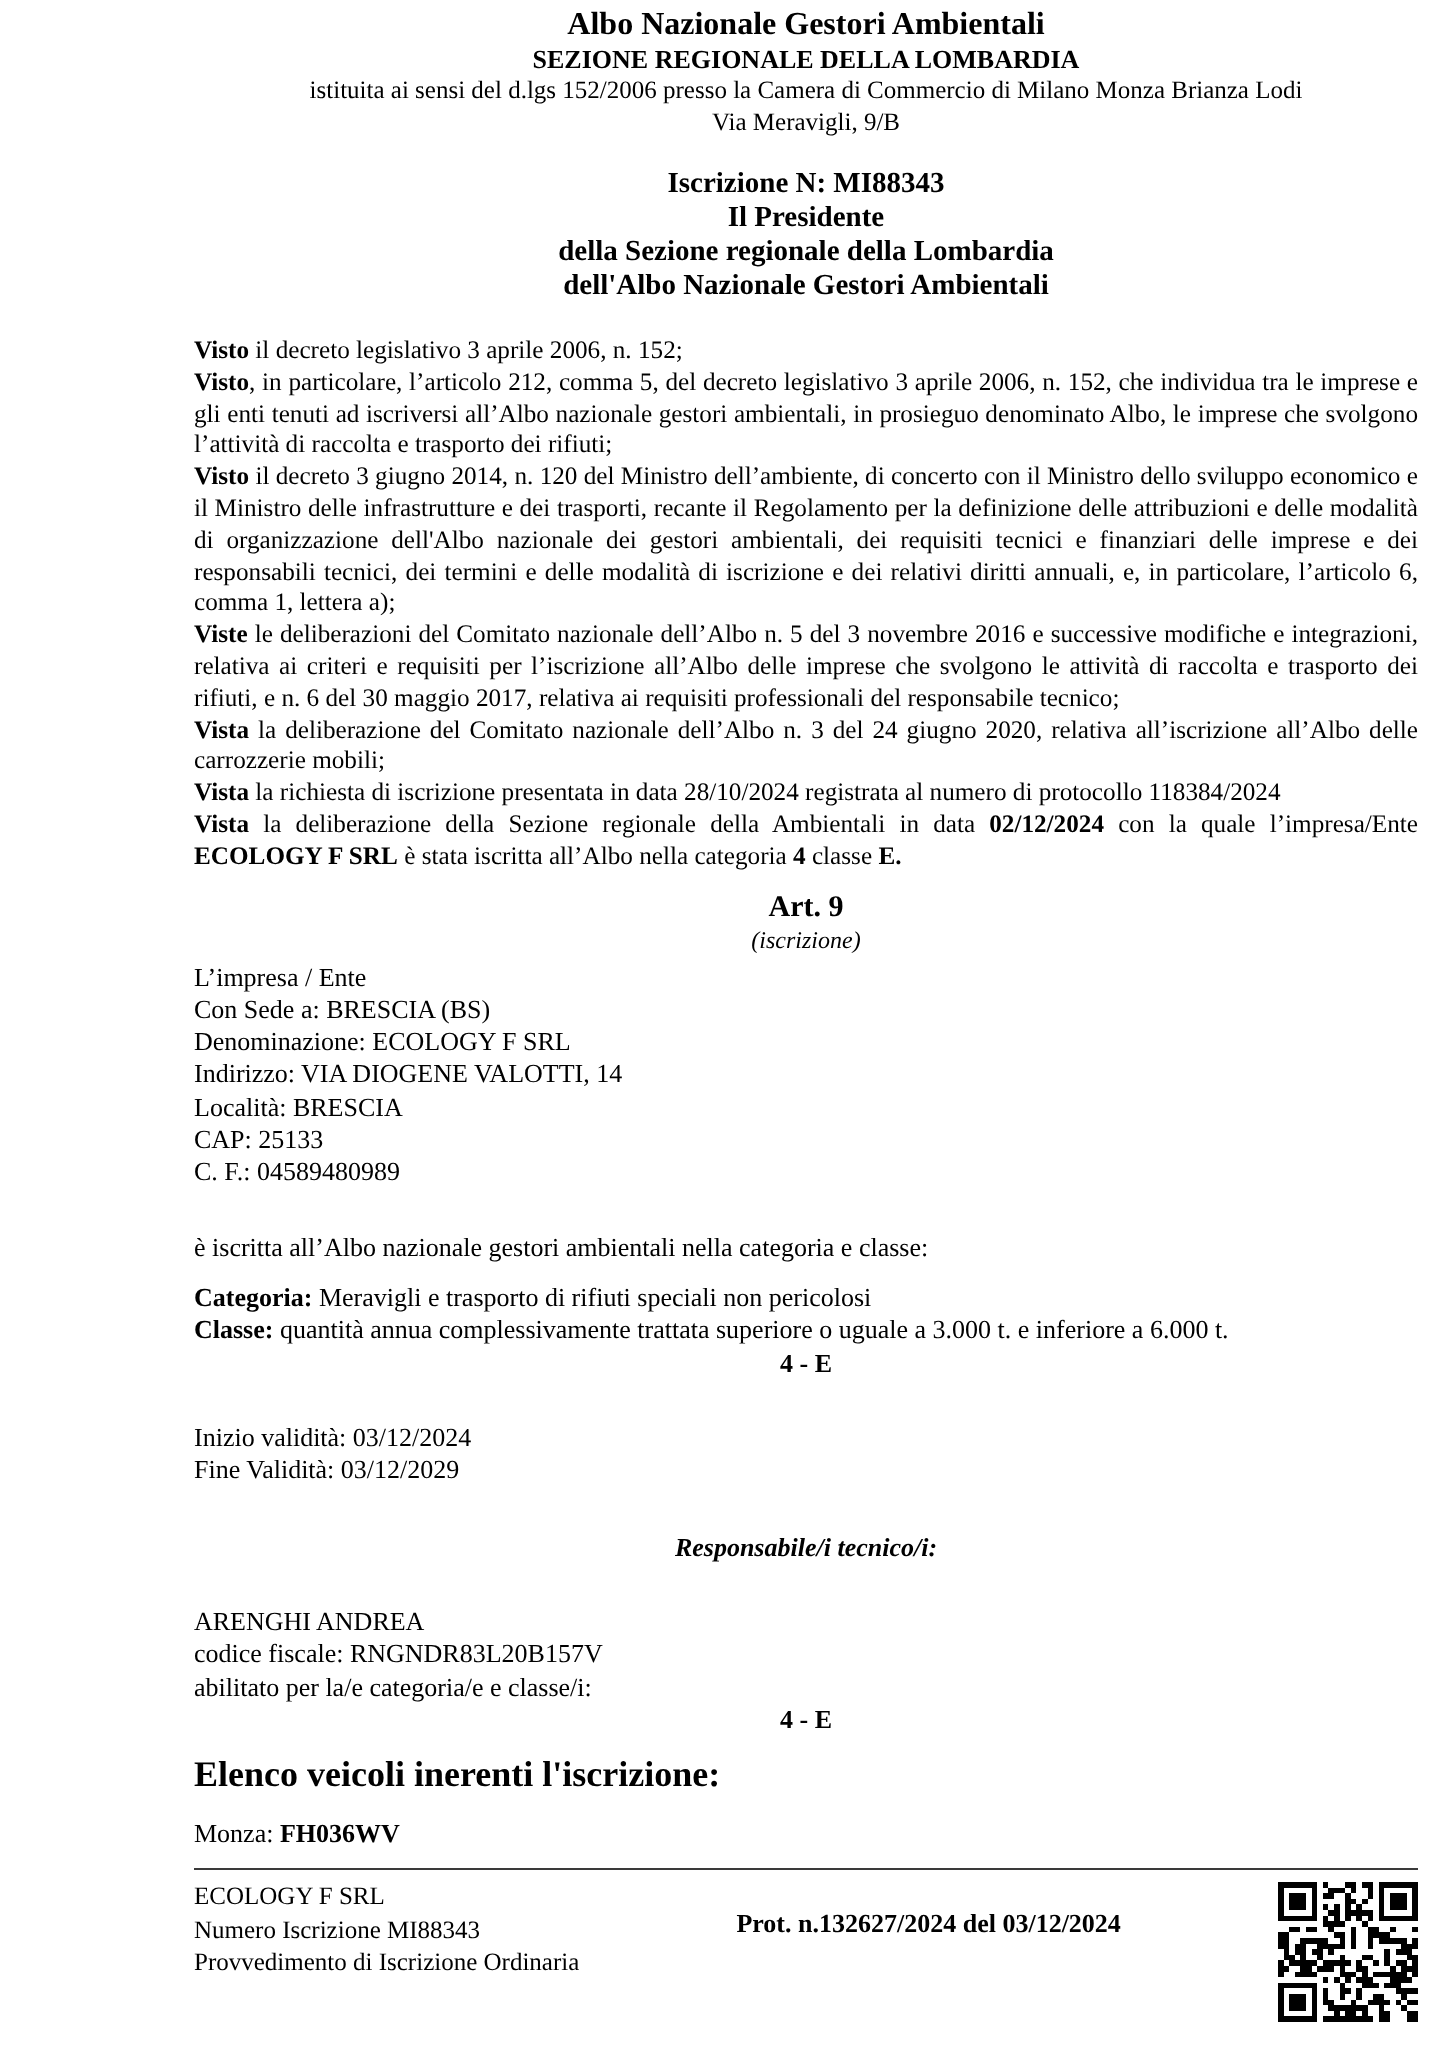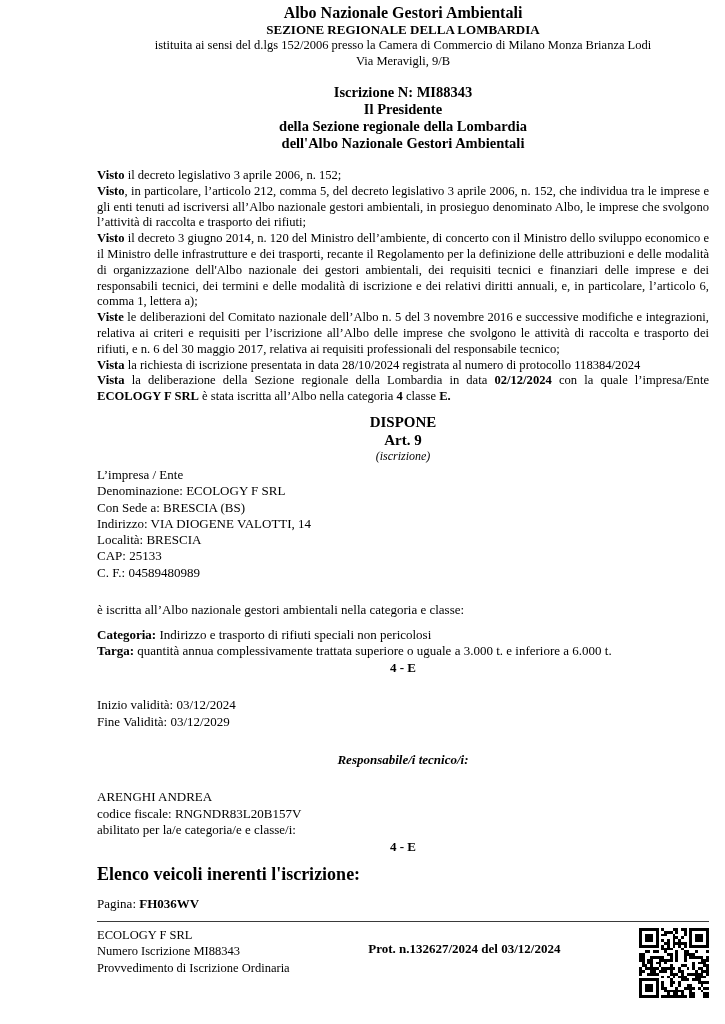--- a/index.html
+++ b/index.html
@@ -65,64 +65,64 @@
     <div>Il Presidente</div>
     <div>della Sezione regionale della Lombardia</div>
     <div>dell'Albo Nazionale Gestori Ambientali</div>
   </div>
 
   <div class="recitals">
       <p><span class="b">Visto</span><span> il decreto legislativo 3 aprile 2006, n. 152;</span></p>
       <p><span class="b">Visto</span><span>, in particolare, l’articolo 212, comma 5, del decreto legislativo 3 aprile 2006, n. 152, che individua tra le imprese e gli enti tenuti ad iscriversi all’Albo nazionale gestori ambientali, in prosieguo denominato Albo, le imprese che svolgono l’attività di raccolta e trasporto dei rifiuti;</span></p>
       <p><span class="b">Visto</span><span> il decreto 3 giugno 2014, n. 120 del Ministro dell’ambiente, di concerto con il Ministro dello sviluppo economico e il Ministro delle infrastrutture e dei trasporti, recante il Regolamento per la definizione delle attribuzioni e delle modalità di organizzazione dell'Albo nazionale dei gestori ambientali, dei requisiti tecnici e finanziari delle imprese e dei responsabili tecnici, dei termini e delle modalità di iscrizione e dei relativi diritti annuali, e, in particolare, l’articolo 6, comma 1, lettera a);</span></p>
       <p><span class="b">Viste</span><span> le deliberazioni del Comitato nazionale dell’Albo n. 5 del 3 novembre 2016 e successive modifiche e integrazioni, relativa ai criteri e requisiti per l’iscrizione all’Albo delle imprese che svolgono le attività di raccolta e trasporto dei rifiuti, e n. 6 del 30 maggio 2017, relativa ai requisiti professionali del responsabile tecnico;</span></p>
+      <p><span class="b">Vista</span><span> la deliberazione del Comitato nazionale dell’Albo n. 3 del 24 giugno 2020, relativa all’iscrizione all’Albo delle carrozzerie mobili;</span></p>
       <p><span class="b">Vista</span><span> la richiesta di iscrizione presentata in data 28/10/2024 registrata al numero di protocollo 118384/2024</span></p>
-      <p><span class="b">Vista</span><span> la deliberazione della Sezione regionale della Lombardia in data </span><span class="b">02/12/2024</span><span> con la quale l’impresa/Ente </span><span class="b">ECOLOGY F SRL</span><span> è stata iscritta all’Albo nella categoria </span><span class="b">4</span><span> classe </span><span class="b">E.</span></p>
+      <p><span class="b">Vista</span><span> la deliberazione della Sezione regionale della Ambientali in data </span><span class="b">02/12/2024</span><span> con la quale l’impresa/Ente </span><span class="b">ECOLOGY F SRL</span><span> è stata iscritta all’Albo nella categoria </span><span class="b">4</span><span> classe </span><span class="b">E.</span></p>
     </div>
 
   <div class="dispone">
-    <div class="d-title">DISPONE</div>
     <div class="d-article">Art. 9</div>
     <div class="d-sub">(iscrizione)</div>
   </div>
 
   <div class="company">
     <div>L’impresa / Ente</div>
+    <div>Con Sede a: BRESCIA (BS)</div>
     <div>Denominazione: ECOLOGY F SRL</div>
-    <div>Con Sede a: BRESCIA (BS)</div>
     <div>Indirizzo: VIA DIOGENE VALOTTI, 14</div>
     <div>Località: BRESCIA</div>
     <div>CAP: 25133</div>
     <div>C. F.: 04589480989</div>
   </div>
 
   <div class="reg-intro">è iscritta all’Albo nazionale gestori ambientali nella categoria e classe:</div>
 
   <div class="reg-lines">
-    <div><span class="b">Categoria:</span><span> Indirizzo e trasporto di rifiuti speciali non pericolosi</span></div>
-    <div><span class="b">Targa:</span><span> quantità annua complessivamente trattata superiore o uguale a 3.000 t. e inferiore a 6.000 t.</span></div>
+    <div><span class="b">Categoria:</span><span> Meravigli e trasporto di rifiuti speciali non pericolosi</span></div>
+    <div><span class="b">Classe:</span><span> quantità annua complessivamente trattata superiore o uguale a 3.000 t. e inferiore a 6.000 t.</span></div>
     <div class="reg-code">4 - E</div>
   </div>
 
   <div class="validity">
     <div>Inizio validità: 03/12/2024</div>
     <div>Fine Validità: 03/12/2029</div>
   </div>
 
   <div class="tm-heading">Responsabile/i tecnico/i:</div>
 
   <div class="tm-block">
     <div>ARENGHI ANDREA</div>
     <div>codice fiscale: RNGNDR83L20B157V</div>
     <div>abilitato per la/e categoria/e e classe/i:</div>
   </div>
   <div class="tm-code">4 - E</div>
 
   <div class="veh-heading">Elenco veicoli inerenti l'iscrizione:</div>
-  <div class="veh-plate"><span>Pagina: </span><span class="b">FH036WV</span></div>
+  <div class="veh-plate"><span>Monza: </span><span class="b">FH036WV</span></div>
 
   <div class="footer">
     <div class="footer-left">
       <div>ECOLOGY F SRL</div>
       <div>Numero Iscrizione MI88343</div>
       <div>Provvedimento di Iscrizione Ordinaria</div>
     </div>
     <div class="footer-protocol">Prot. n.132627/2024 del 03/12/2024</div>
     <div class="qr"><svg viewBox="0 0 25 25" width="70" height="70" shape-rendering="crispEdges" xmlns="http://www.w3.org/2000/svg">
           <rect width="25" height="25" fill="#fff"></rect>

